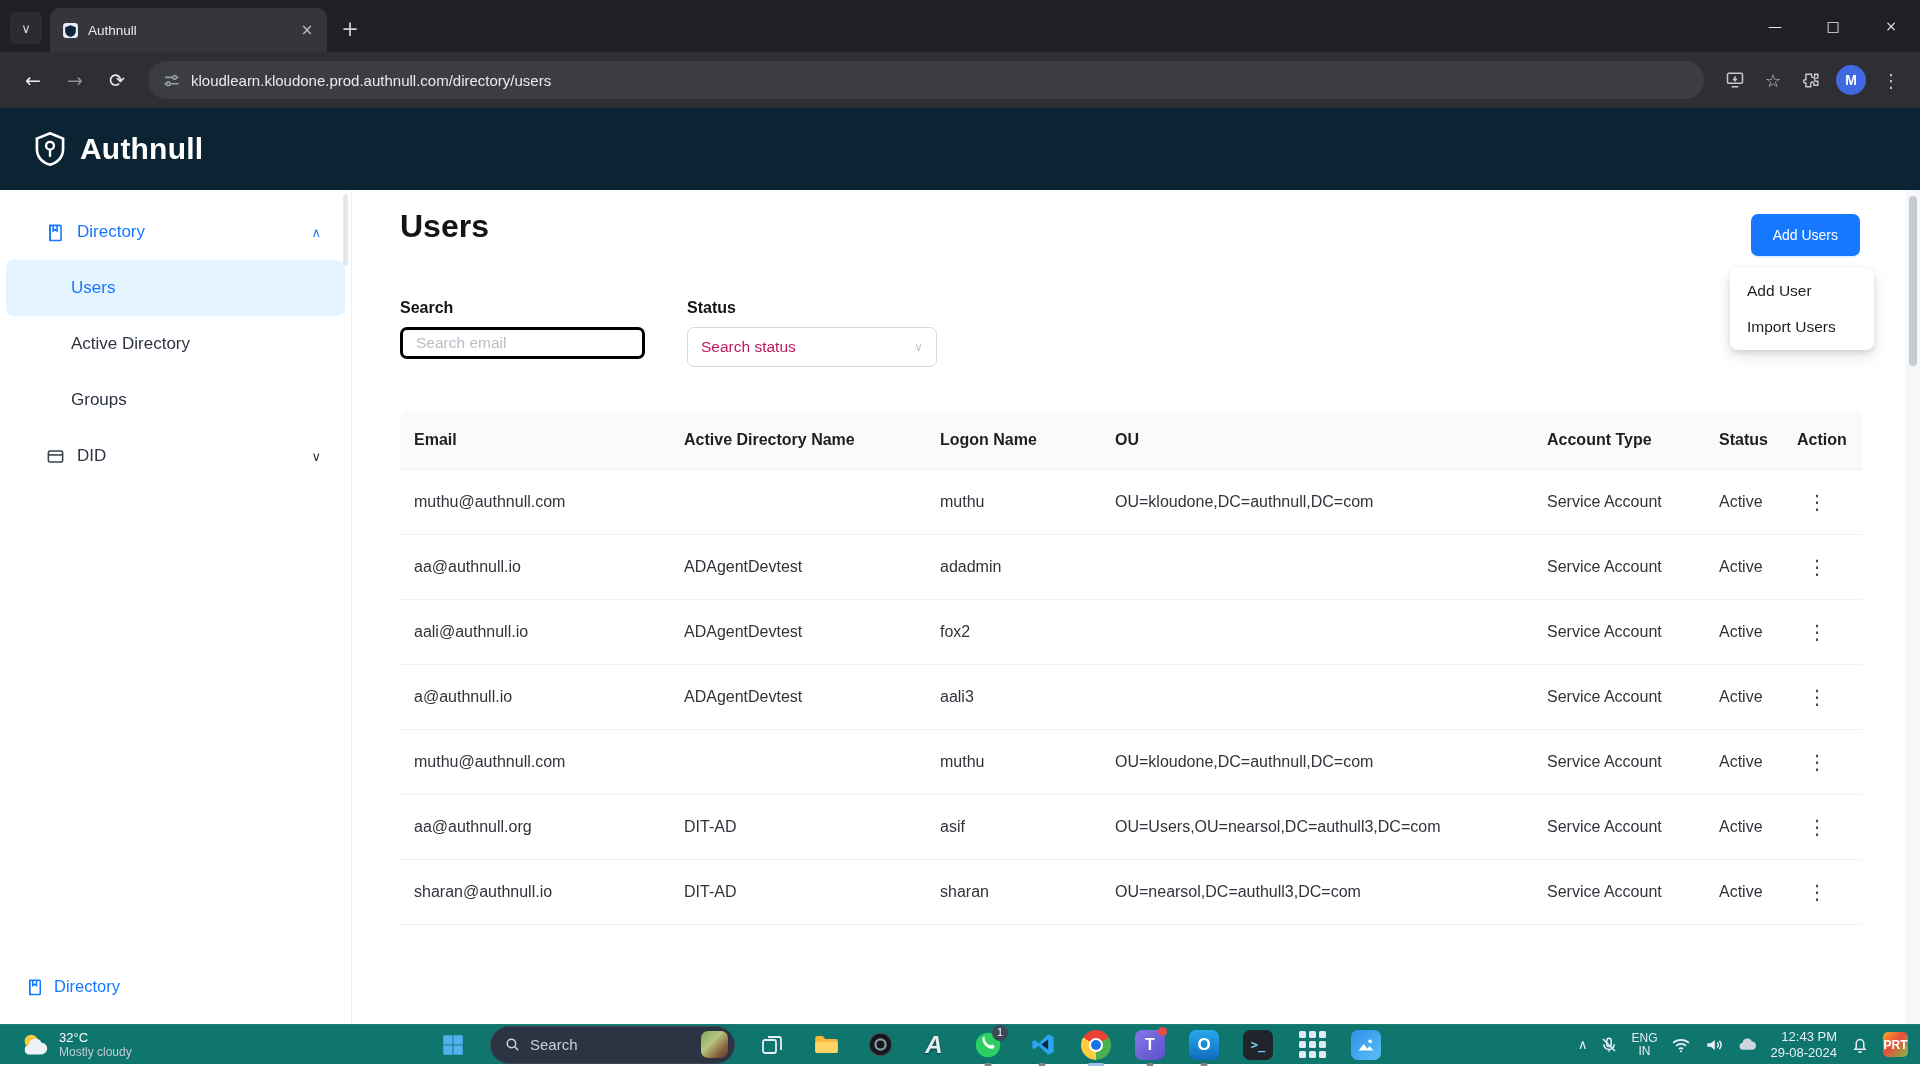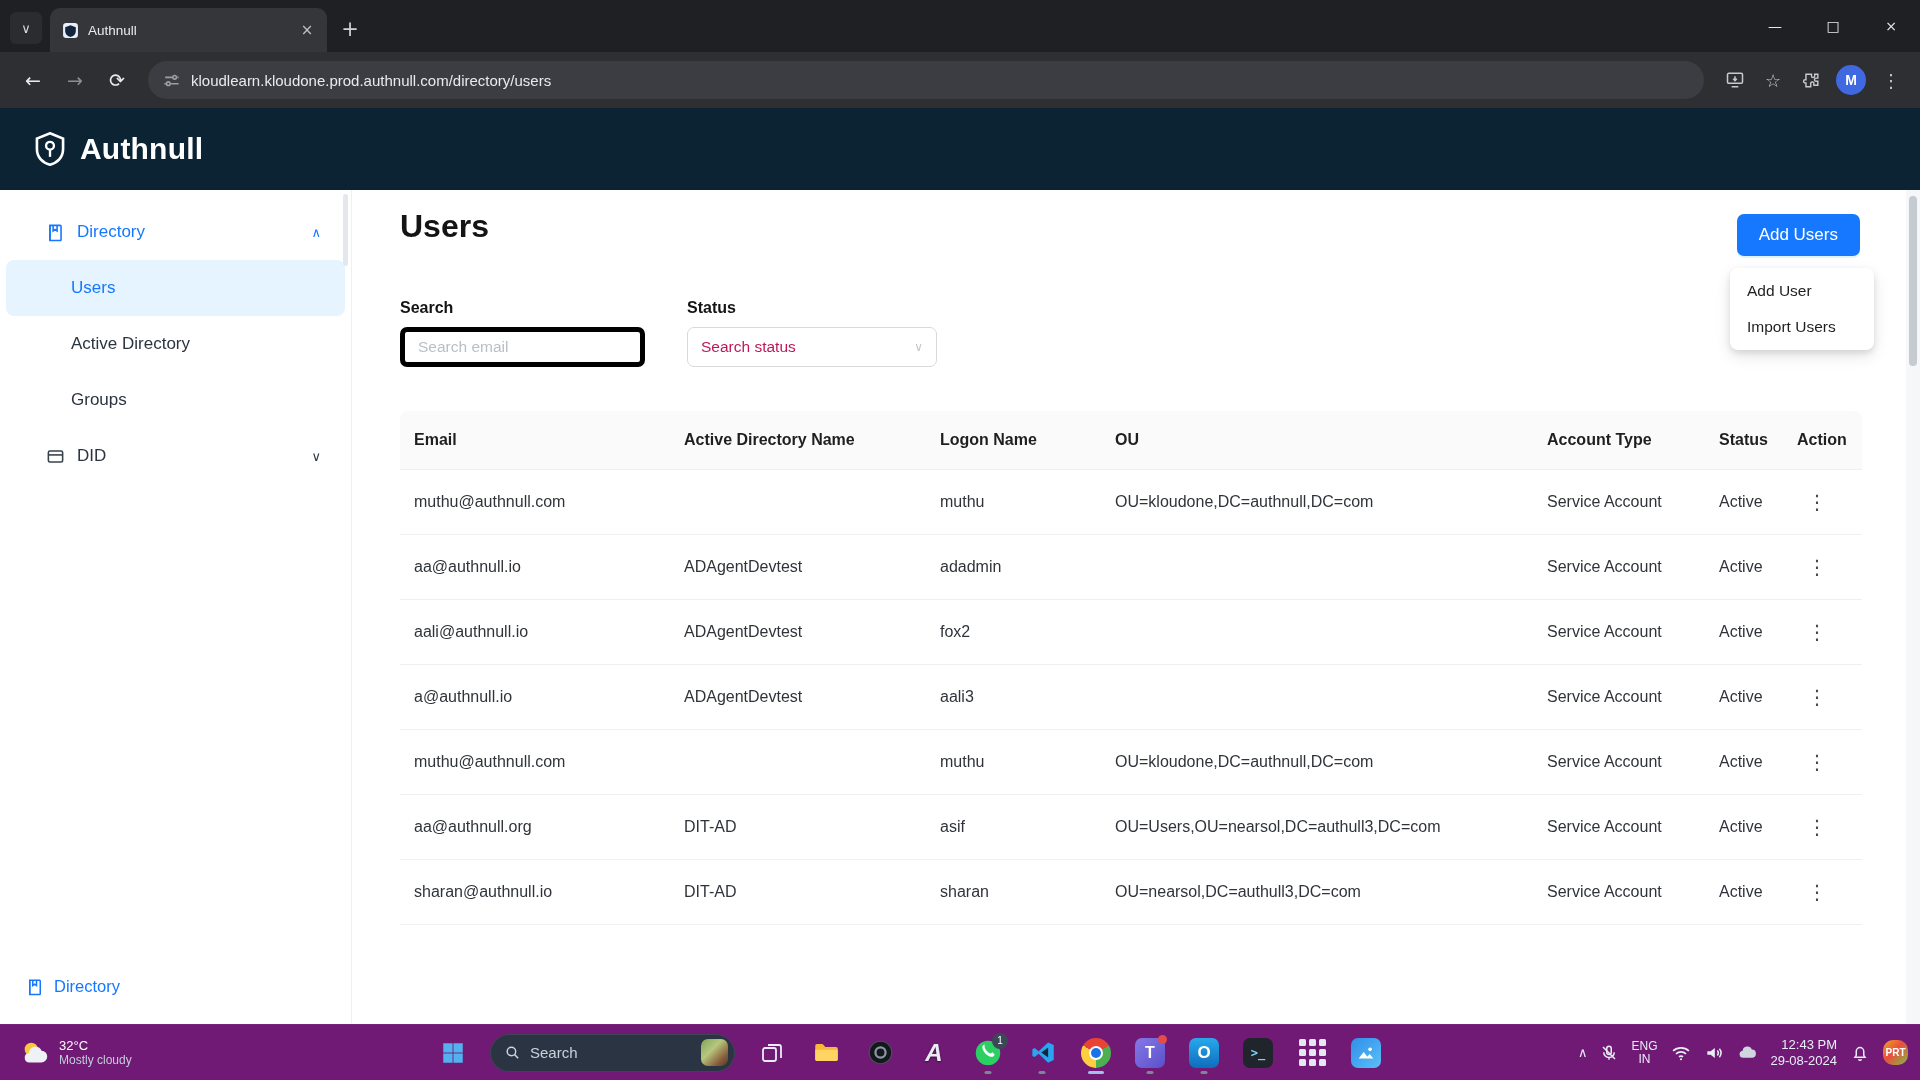--- a/index.html
+++ b/index.html
@@ -45,29 +45,29 @@
   .sb-item.blue, .sb-item.blue .chev { color:#1677ff; }
   .sb-sub { height:56px; display:flex; align-items:center; padding-left:65px; font-size:17px; color:#2b3440; margin:0 6px; border-radius:8px; }
   .sb-sub.selected { background:#e6f4ff; color:#1677ff; }
   .sb-footer { position:absolute; left:26px; bottom:28px; display:flex; align-items:center; gap:10px;
     color:#1677ff; font-size:16.5px; }
 
   .main { flex:1; position:relative; padding:18px 58px 0 48px; }
   .page-title { font-size:32px; font-weight:700; color:#141414; }
 
   .add-users-btn { position:absolute; top:24px; right:60px; height:42px; padding:0 22px; background:#1677ff;
-    color:#fff; font-size:17px; border:none; border-radius:7px; display:flex; align-items:center;
+    color:#fff; font-size:14px; border:none; border-radius:7px; display:flex; align-items:center;
     box-shadow:0 2px 0 rgba(5,145,255,.12); }
   .dropdown { position:absolute; top:78px; right:46px; width:144px; background:#fff; border-radius:8px;
     box-shadow:0 6px 16px rgba(0,0,0,.10), 0 3px 6px rgba(0,0,0,.10); padding:5px; z-index:5; }
   .dropdown-item { padding:9px 12px; font-size:15.5px; color:#1f1f1f; border-radius:5px; }
 
   .filters { margin-top:54px; display:flex; gap:42px; }
   .filter-label { font-size:16px; font-weight:700; color:#141414; margin-bottom:10px; }
-  .text-input { width:245px; height:40px; border:5px solid #000000; border-radius:7px; padding:0 13px;
+  .text-input { width:245px; height:32px; border:3px solid #000000; border-radius:7px; padding:0 13px;
     font-size:15.5px; color:#333; font-family:inherit; outline:none; background:#fff; }
   .text-input::placeholder { color:#b9bec7; }
   .fake-select { width:250px; height:40px; border:1px solid #d9d9d9; border-radius:7px; padding:0 13px;
     display:flex; align-items:center; justify-content:space-between; background:#fff; }
   .fake-select .ph { font-size:15.5px; color:#be185d; }
   .fake-select .chev { font-size:12px; color:#c3c7cd; }
 
   table.users { margin-top:44px; width:1462px; border-collapse:collapse; table-layout:fixed; }
   table.users th { background:#fafafa; height:58px; text-align:left; padding-left:14px;
     font-size:16px; font-weight:700; color:#1f1f1f; border-bottom:1px solid #f0f0f0; }
@@ -75,21 +75,21 @@
   table.users th:last-child { border-top-right-radius:8px; }
   table.users td { height:65px; padding-left:14px; font-size:16px; color:#30343a;
     border-bottom:1px solid #f0f0f0; white-space:nowrap; overflow:hidden; }
   td.status-active { color:#52c41a; }
   .kebab { font-size:20px; color:#454a52; padding:4px 10px; }
 
   .page-scrollbar { position:absolute; right:0; top:0; bottom:0; width:14px; background:#f6f7f8; }
   .page-scrollbar .thumb { position:absolute; left:3px; top:6px; width:8px; height:170px; background:#c6cbd1; border-radius:4px; }
 
   
-  .taskbar { height:56px; background:#701a75; border-top:1px solid rgba(255,255,255,.05); position:relative;text-decoration:underline; }
+  .taskbar { height:40px; background:#0f766e; border-top:1px solid rgba(255,255,255,.05); position:relative;text-decoration:underline; }
   .tb-weather { position:absolute; left:12px; top:0; height:100%; display:flex; align-items:center; gap:9px; padding:0 8px; }
   .tb-weather .t1 { color:#fff; font-size:13px; }
   .tb-weather .t2 { color:#c3cdd9; font-size:12px; }
   .tb-center { position:absolute; left:430px; top:0; height:100%; display:flex; align-items:center; gap:8px; }
   .tb-app { width:46px; height:46px; border-radius:6px; display:flex; align-items:center; justify-content:center; position:relative; }
   .search-pill { width:245px; height:38px; border-radius:19px; background:#2b3442; border:1px solid #3c4554;
     display:flex; align-items:center; gap:9px; padding:0 6px 0 13px; margin:0 6px; }
   .search-pill .txt { flex:1; color:#c9d1dc; font-size:15px; }
   .search-doodle { width:27px; height:27px; border-radius:7px;
     background:linear-gradient(135deg,#7fa35a 0%,#b7c77e 40%,#8a5f3c 75%,#4c3a28 100%); }
@@ -108,22 +108,22 @@
   .app-badge { position:absolute; top:3px; right:3px; min-width:16px; height:16px; border-radius:8px; background:#3c4856;
     color:#fff; font-size:10px; display:flex; align-items:center; justify-content:center; padding:0 4px; }
   .dot-badge { position:absolute; top:5px; right:6px; width:9px; height:9px; border-radius:50%; background:#e54b4b; }
   .app-ind { position:absolute; bottom:2px; left:50%; transform:translateX(-50%); width:7px; height:3px; border-radius:2px; background:#7a8794; }
   .app-ind.active { width:16px; background:#9fc3e8; }
   .tb-tray { position:absolute; right:6px; top:0; height:100%; display:flex; align-items:center; gap:13px; padding-right:6px; }
   .tray-ic { display:flex; align-items:center; justify-content:center; color:#e8eef5; }
   .tray-chev { font-size:13px; color:#e8eef5; }
   .lang { text-align:center; color:#e8eef5; font-size:12px; line-height:13px; }
   .clock { text-align:right; color:#e8eef5; font-size:13px; line-height:16px; }
-  .prt-tile { width:25px; height:25px; border-radius:10px; display:flex; align-items:center; justify-content:center;
-    background:linear-gradient(135deg,#f5a623 0%,#e94e3c 45%,#7bc043 100%); color:#fff; font-size:10px; font-weight:700; }
+  .prt-tile { width:25px; height:25px; border-radius:5px; display:flex; align-items:center; justify-content:center;
+    background:linear-gradient(135deg,#f5a623 0%,#e94e3c 45%,#7bc043 100%); color:#fff; font-size:12px; font-weight:700; }
 </style>
 </head>
 <body>
 
 <div class="titlebar">
   <div class="tab-search-btn glyph">
       <span>∨</span>
     </div>
   <div class="tab">
     <svg class="tab-favicon" viewBox="0 0 16 16">

